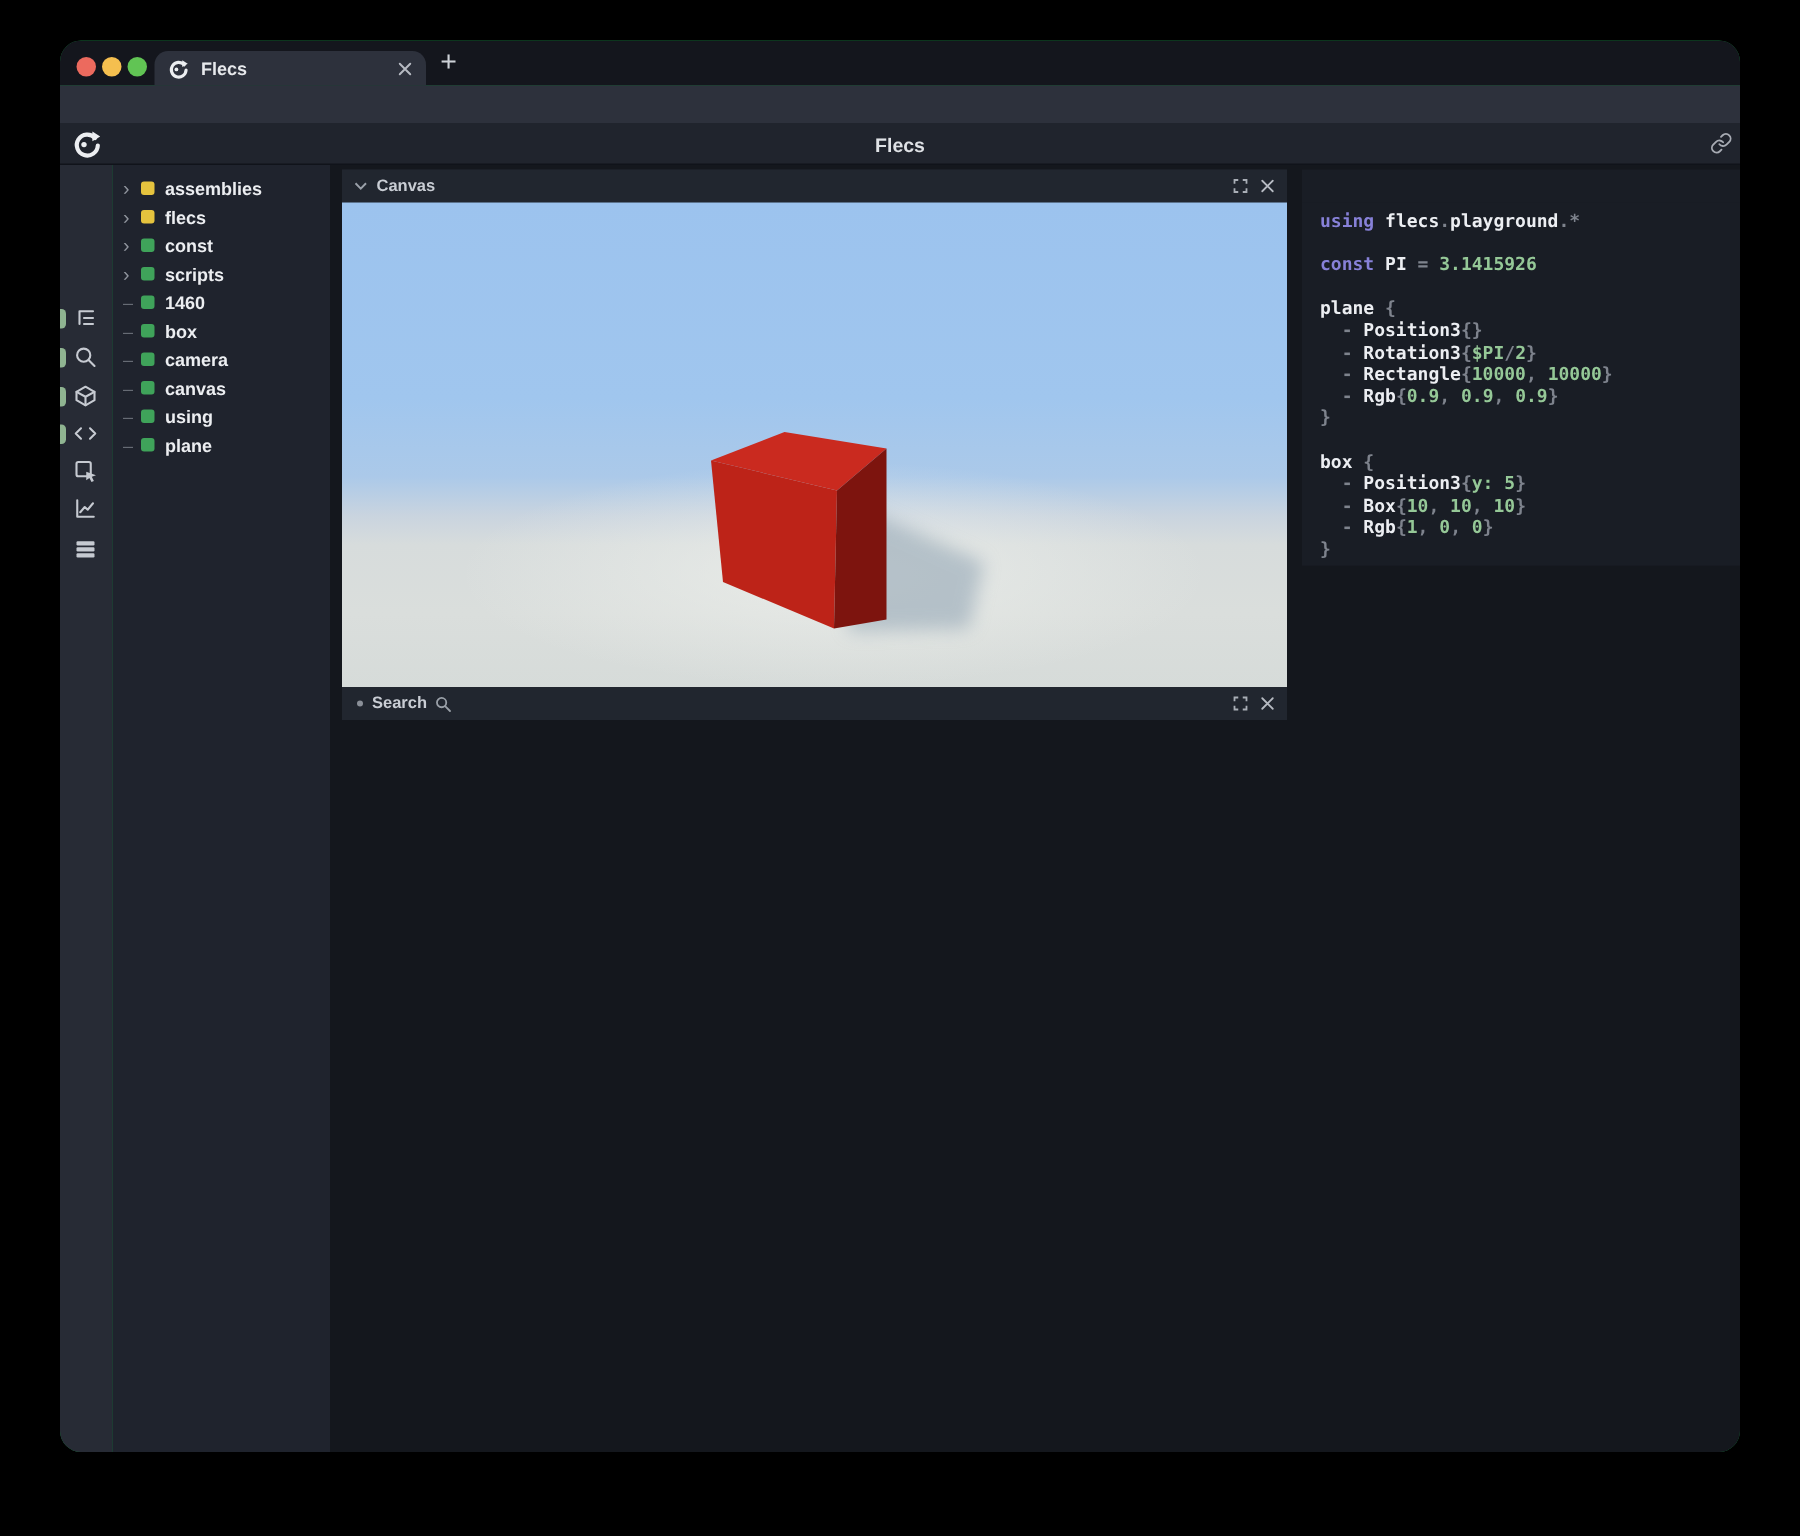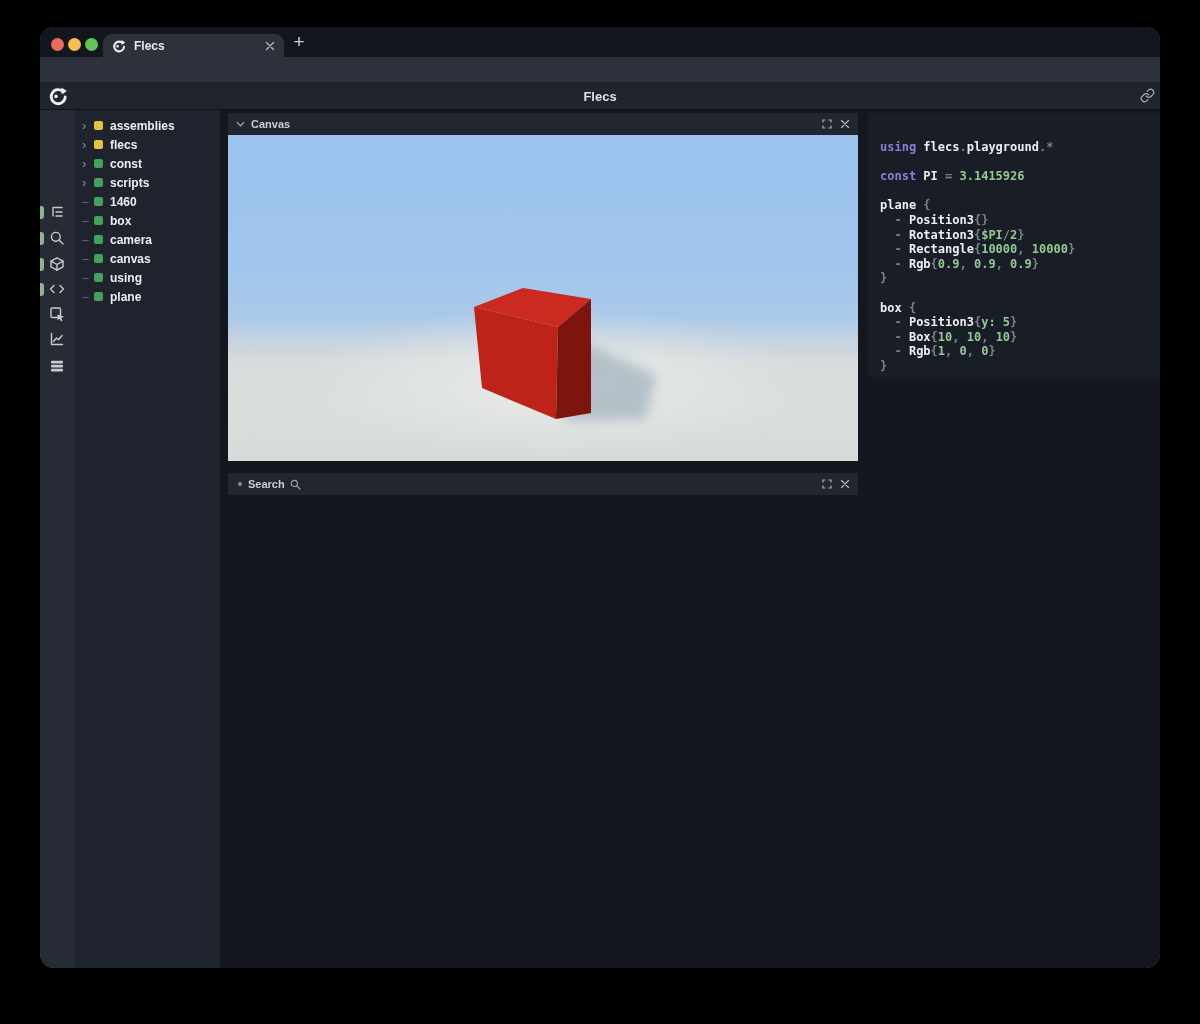--- a/index.html
+++ b/index.html
@@ -48,21 +48,21 @@
   .texp.leaf{color:#666b74;font-size:12px;}
   .tsq{width:9px;height:9px;border-radius:2px;margin-right:7px;flex:none;}
   .tlb{color:#eceef1;font-size:12px;font-weight:600;}
 
   
   .panel{position:absolute;background:#191d25;}
   .phead{position:absolute;left:0;top:0;right:0;height:22px;background:#21262f;display:flex;align-items:center;padding:0 8px;box-sizing:border-box;}
   .ptitle{color:#c9cdd4;font-size:11px;font-weight:700;margin-left:6px;}
   .picons{margin-left:auto;display:flex;align-items:center;gap:8px;}
   .canvas-panel{left:188px;top:86px;width:630px;height:348px;}
-  .search-panel{left:188px;top:446px;width:630px;height:22px;background:#21262f;}
+  .search-panel{left:188px;top:431px;width:630px;height:22px;background:#21262f;}
   .editor-panel{left:828px;top:86px;width:292px;height:264px;}
   .pdot{width:4px;height:4px;border-radius:50%;background:#8a8f98;margin-left:2px;}
   .search-mag{margin-left:5px;}
 
   .canvas-body{position:absolute;left:0;top:22px;width:630px;height:326px;overflow:hidden;
     background:
       radial-gradient(55% 32% at 52% 76%, rgba(238,240,236,.75), rgba(238,240,236,0) 72%),
       linear-gradient(180deg,#9cc3ee 0%,#a0c6ee 40%,#abc9e9 56%,#c9d4df 64%,#d7dcdc 70%,#dadedc 84%,#d6dbd9 100%);}
   .canvas-body svg{position:absolute;left:0;top:0;}
 

